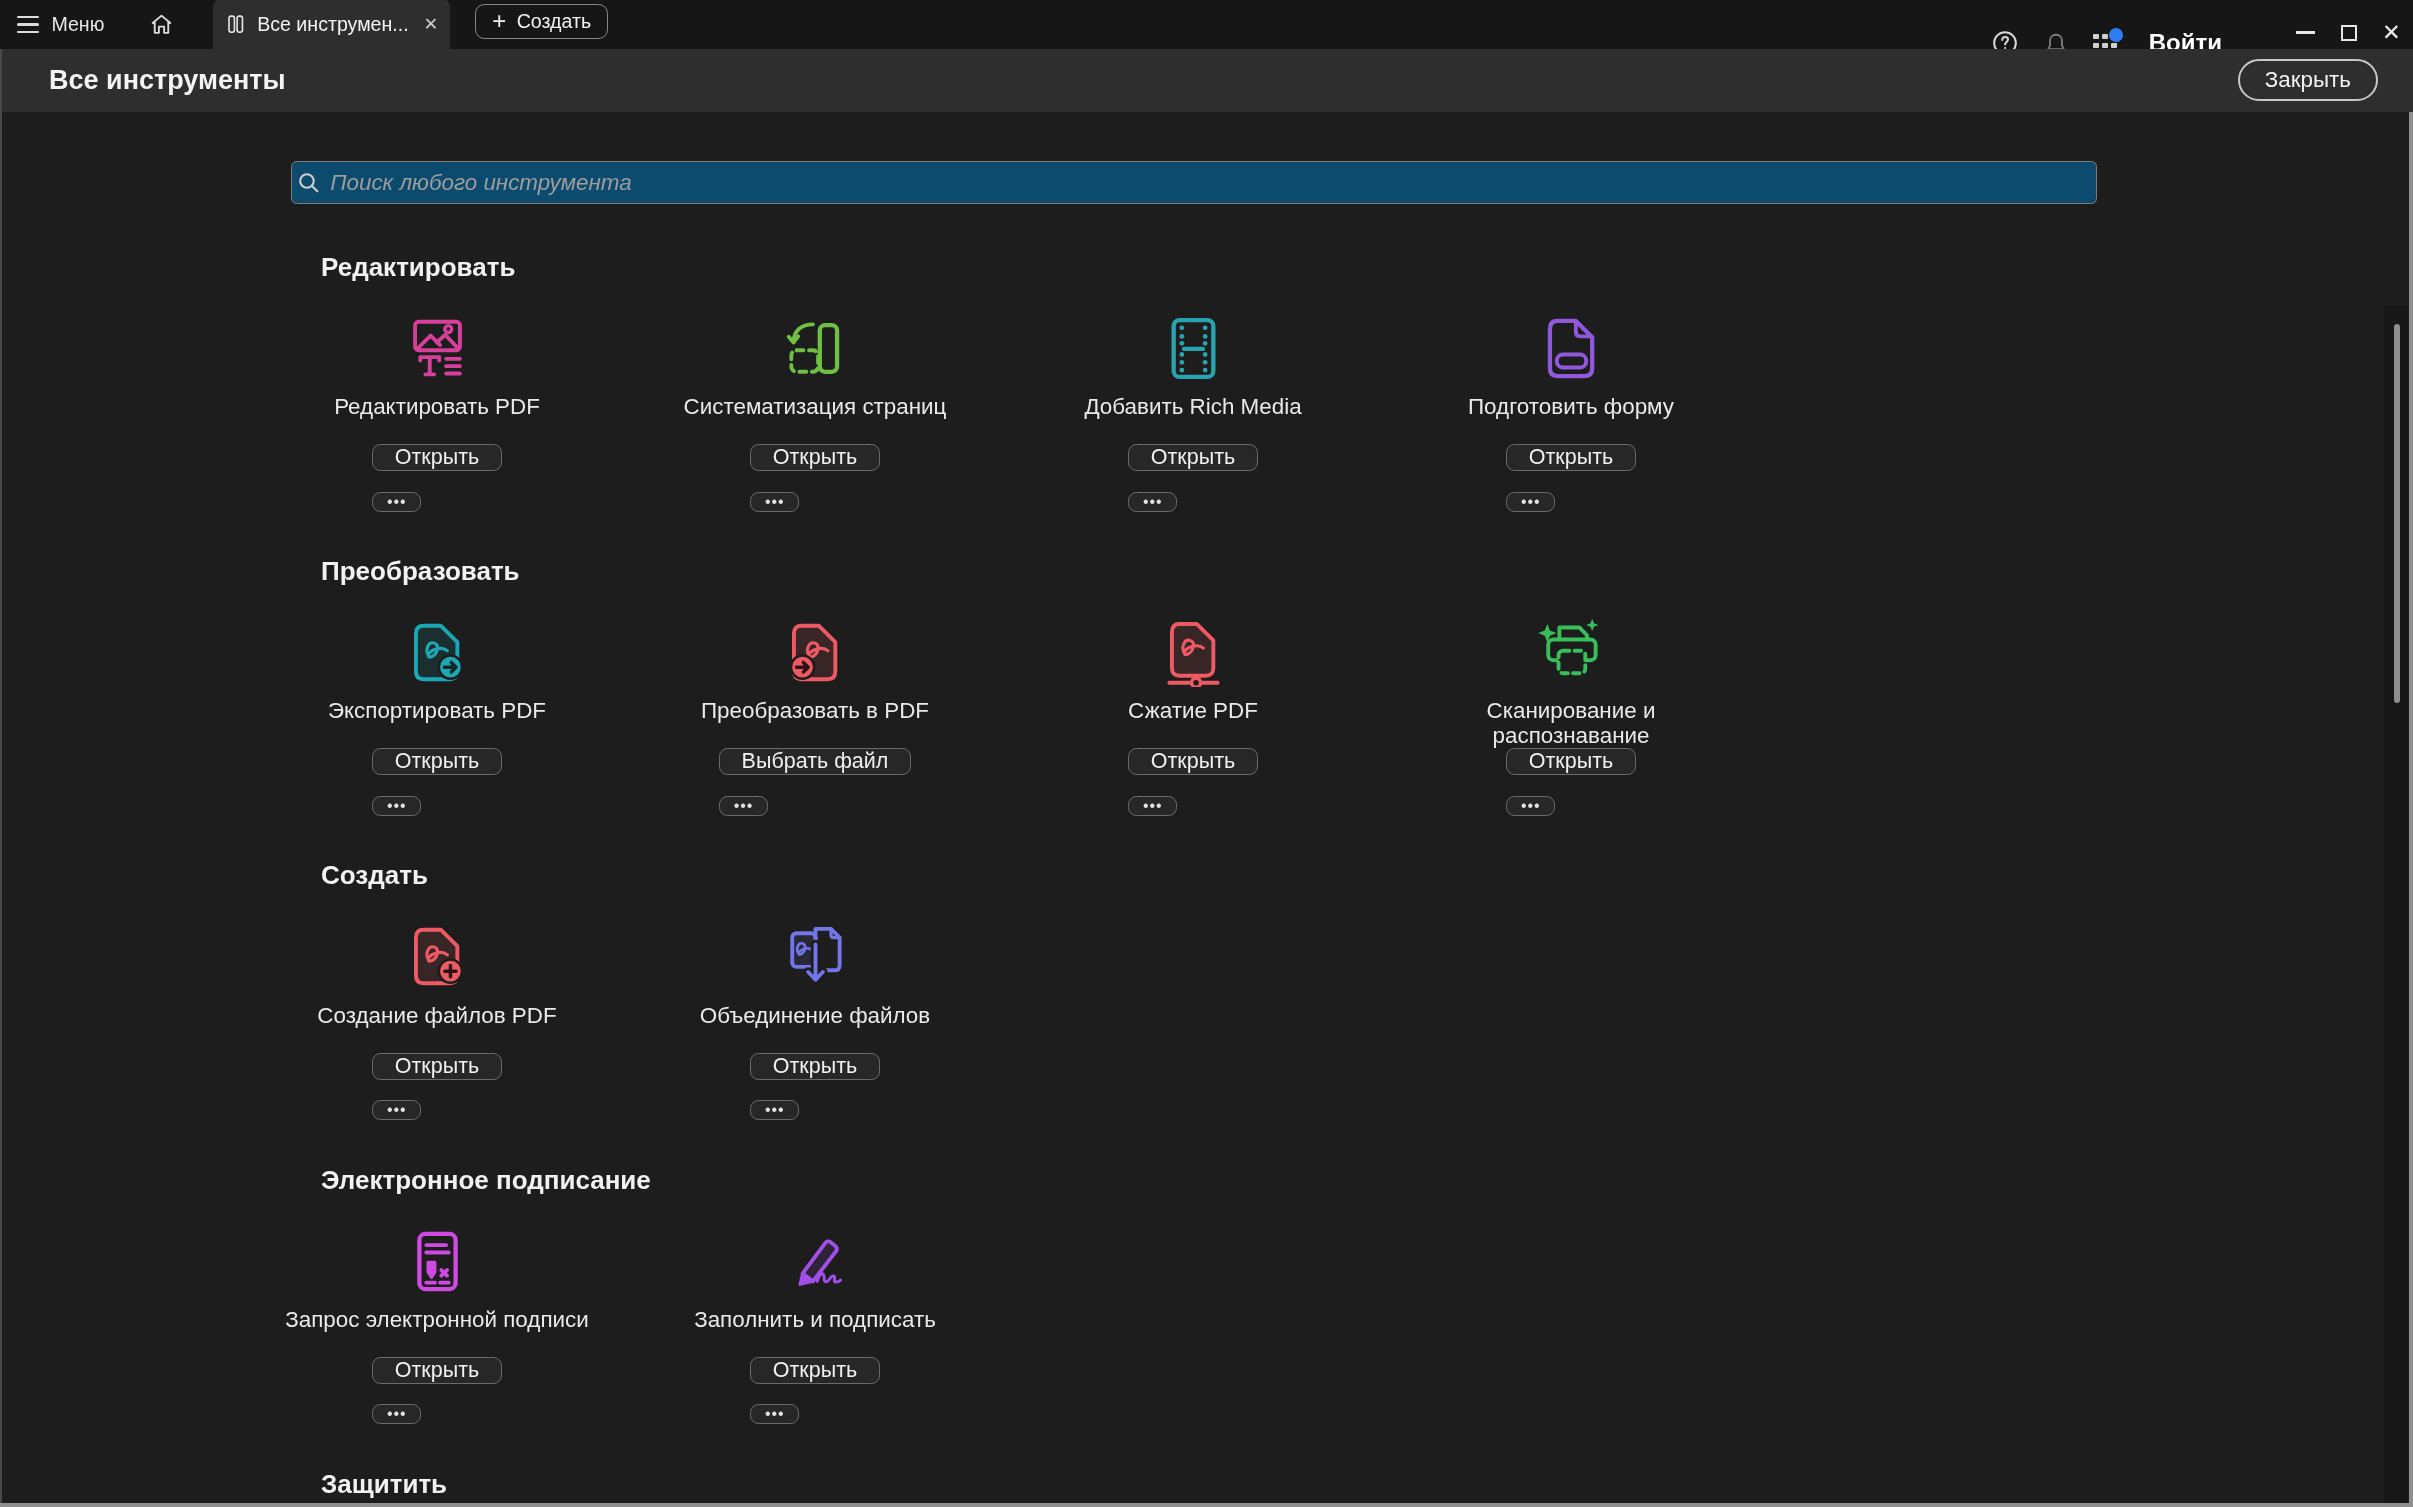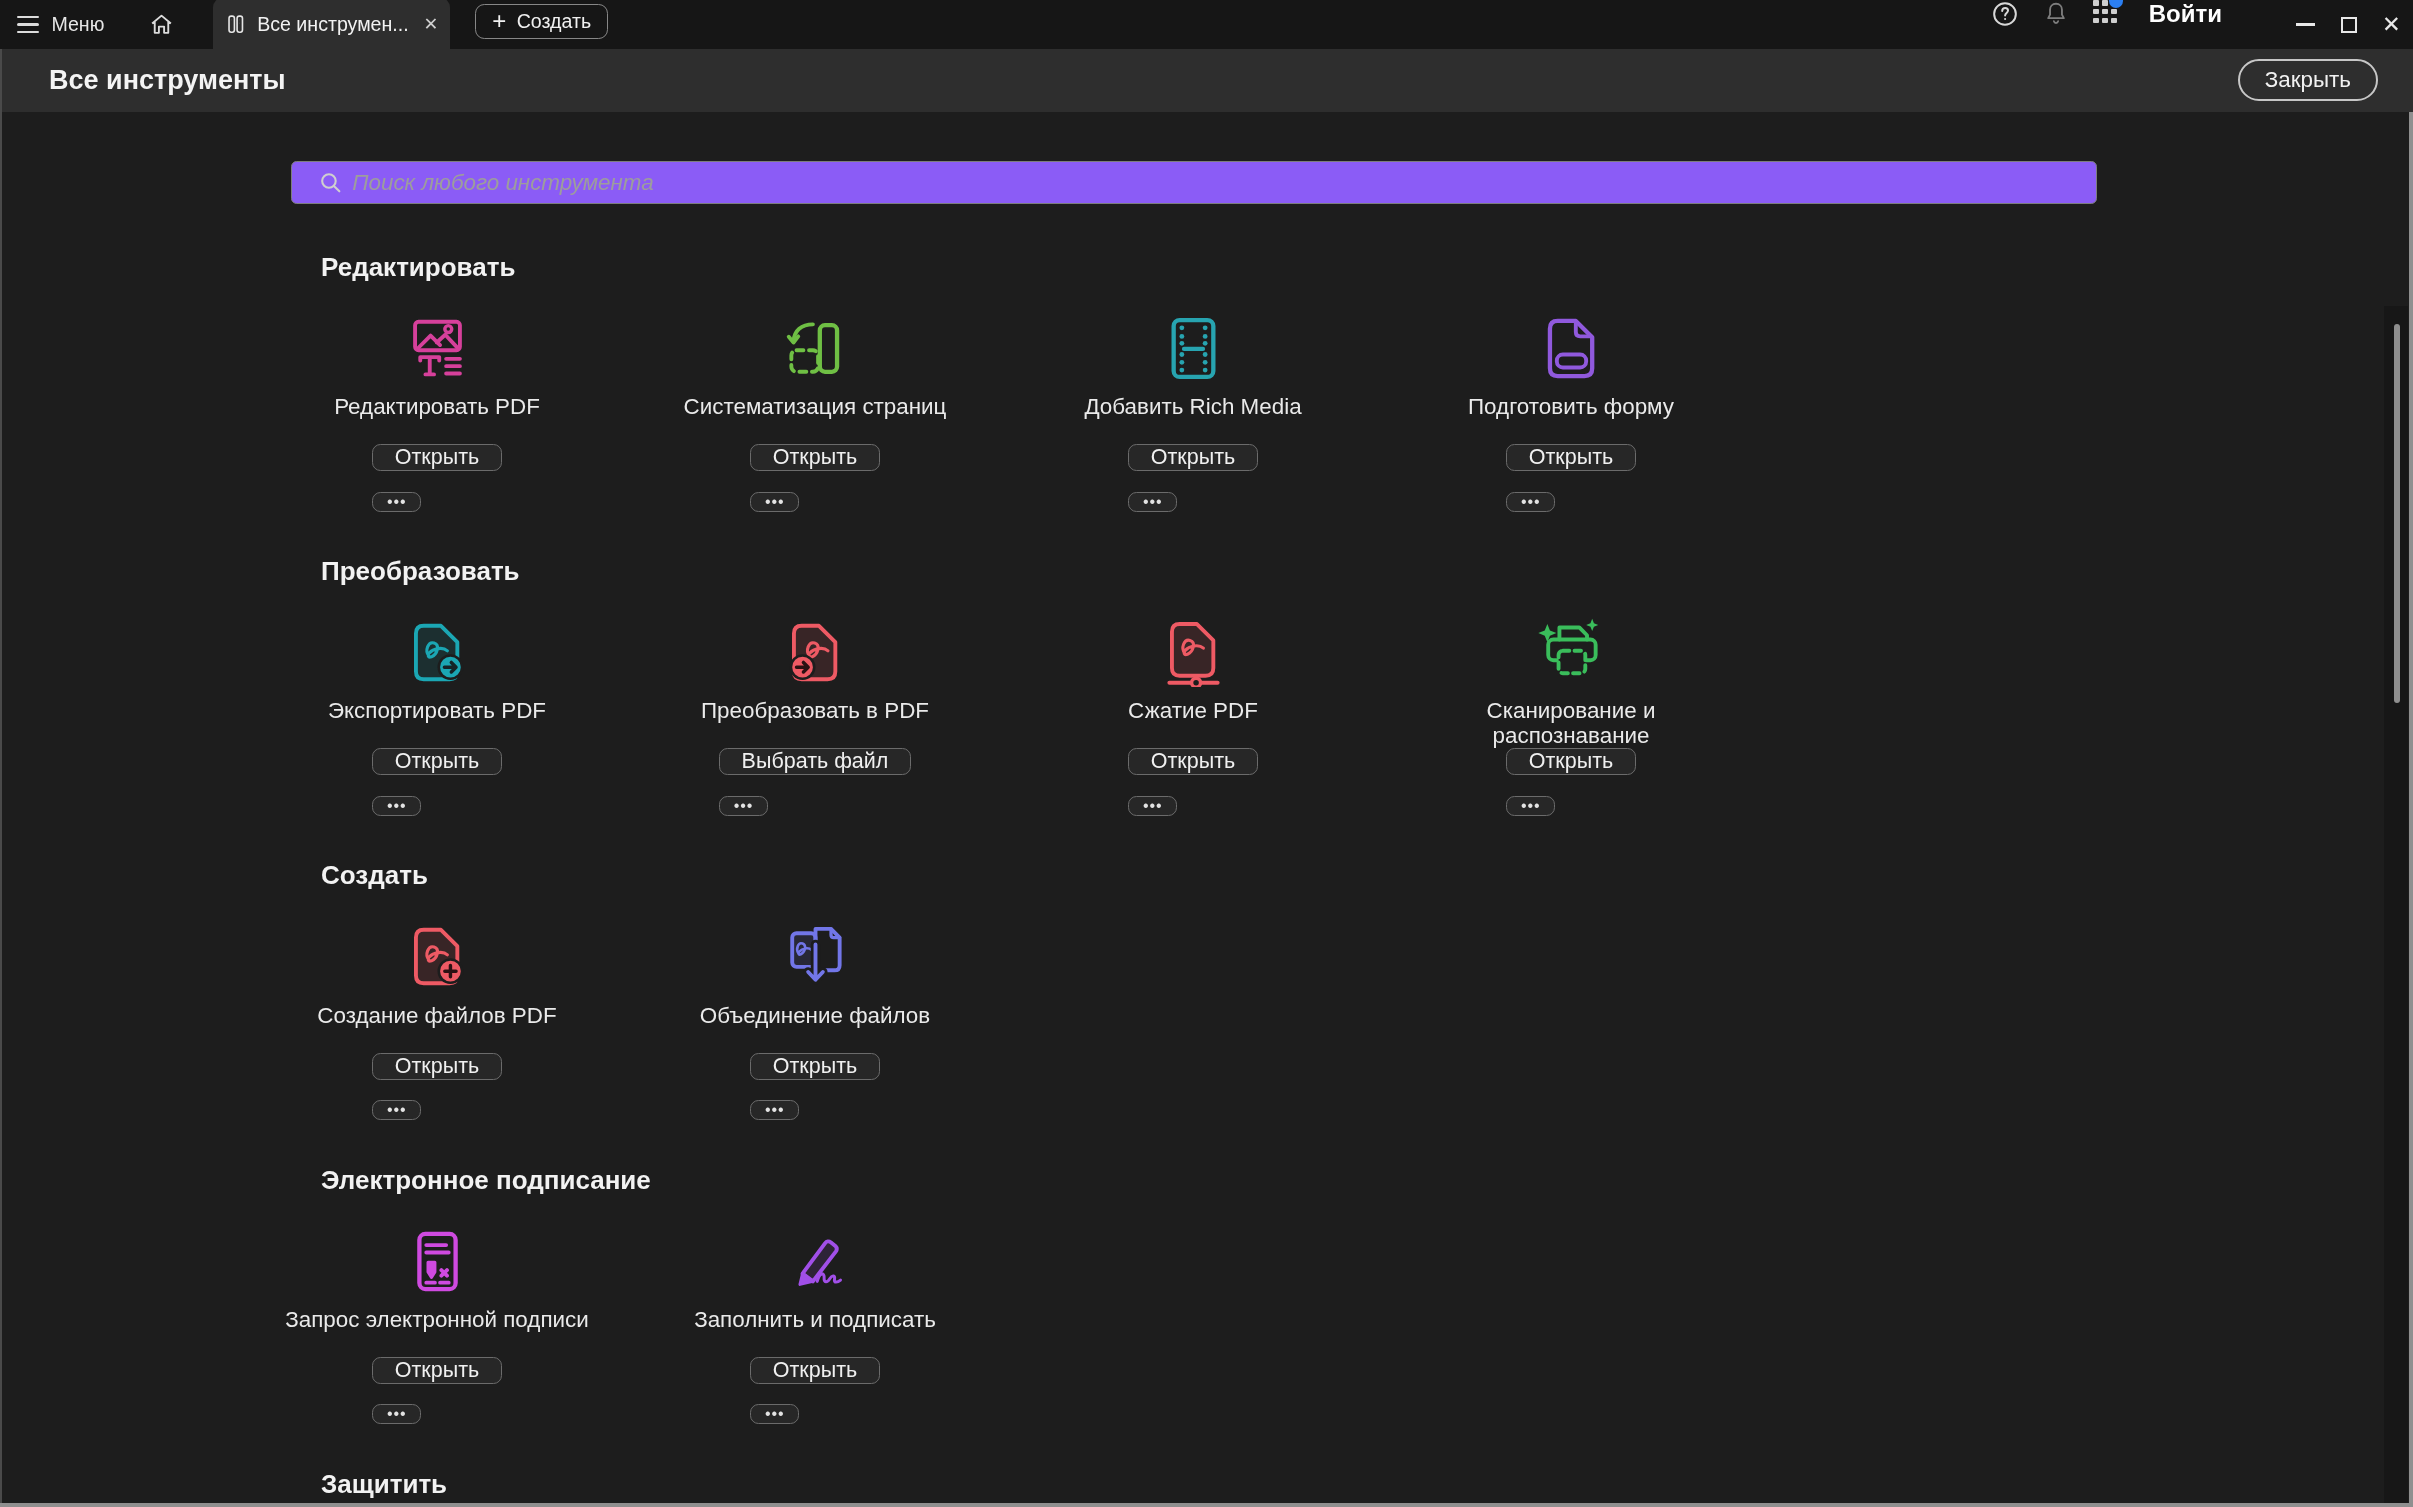--- a/index.html
+++ b/index.html
@@ -16,21 +16,21 @@
   .home-btn { margin-left:45px; display:flex; align-items:center; }
   .tab { margin-left:39px; height:53px; width:237px; background:#2e2e2e; border-radius:9.3px 9.3px 0 0;
          display:flex; align-items:center; padding:0 12px; }
   .tab-title { color:#f2f2f2; font-size:19.6px; margin-left:10.3px; white-space:nowrap; overflow:hidden; flex:1; }
   .tab-close { color:#d0d0d0; font-size:17.7px; margin-left:7.5px; }
   .create-btn { margin-left:25px; margin-bottom:6.5px; height:35px; border:1.9px solid #878787; border-radius:9.3px;
                 background:transparent; color:#f0f0f0; font-size:19.6px; display:flex; align-items:center;
                 gap:10.3px; padding:0 16px; align-self:center; }
   .plus-glyph { font-size:24px; line-height:18.7px; color:#f0f0f0; }
 
-  .tb-right { position:absolute; right:0; top:0; height:57px; display:flex; align-items:flex-start; }
+  .tb-right { position:absolute; right:0; top:0; height:57px; display:flex; align-items:flex-end; }
   .tb-icon { display:flex; align-items:center; justify-content:center; }
   .help-btn { margin-right:24px; }
   .bell-btn { margin-right:24px; }
   .grid-btn { position:relative; margin-right:32px; }
   .grid-9 { display:grid; grid-template-columns:repeat(3,5.6px); grid-template-rows:repeat(3,5.6px); gap:3.3px; }
   .grid-9 i { background:#cfcfcf; border-radius:0.9px; }
   .blue-dot { position:absolute; top:-5.6px; right:-6.5px; width:14px; height:14px; border-radius:50%; background:#2b7ff2; }
   .signin { color:#ffffff; font-size:24px; font-weight:bold; margin-right:62px; background:none; border:none; }
   .win-ctl { width:43px; height:49px; display:flex; align-items:center; justify-content:center; color:#e8e8e8; }
   .min-bar { width:18.7px; height:2.8px; background:#e8e8e8; }
@@ -39,21 +39,21 @@
 
   
   .tools-header { position:relative; height:63px; background:#2e2e2e; display:flex; align-items:center; }
   .page-title { color:#f4f4f4; font-size:27px; font-weight:bold; margin-left:49px; }
   .close-pill { position:absolute; right:35px; top:10.3px; height:42px; border:2.3px solid #c7c7c7; border-radius:21.5px;
                 background:transparent; color:#f2f2f2; font-size:22.4px; padding:0 25px; }
 
   
   .content { position:absolute; top:112px; left:0; right:0; bottom:0; background:#1d1d1d; overflow:hidden; }
   .search-row { margin:49px 0 0 291px; width:1806px; height:43px; border:1.9px solid #7d7d7d; border-radius:5.6px;
-                display:flex; align-items:center; padding:0 26px; background:#8b5cf6; }
+                display:flex; align-items:center; padding:0 4px; background:#0c4a6e; }
   .search-input { flex:1; background:transparent; border:none; outline:none; color:#eeeeee; font-size:22.4px;
                   margin-left:9.3px; caret-color:#ffffff; }
   .search-input::placeholder { color:#9d9d9d; font-style:italic; }
 
   .sections { margin-left:291px; }
   .section { margin-top:69px; }
   .section:first-child { margin-top:47px; }
   .section-title { color:#f2f2f2; font-size:26px; font-weight:bold; line-height:32px;margin-left:30px; }
   .tool-grid { display:flex; margin-left:-43px; margin-top:31px; }
   .tool { width:378px; display:flex; flex-direction:column; align-items:center; }

